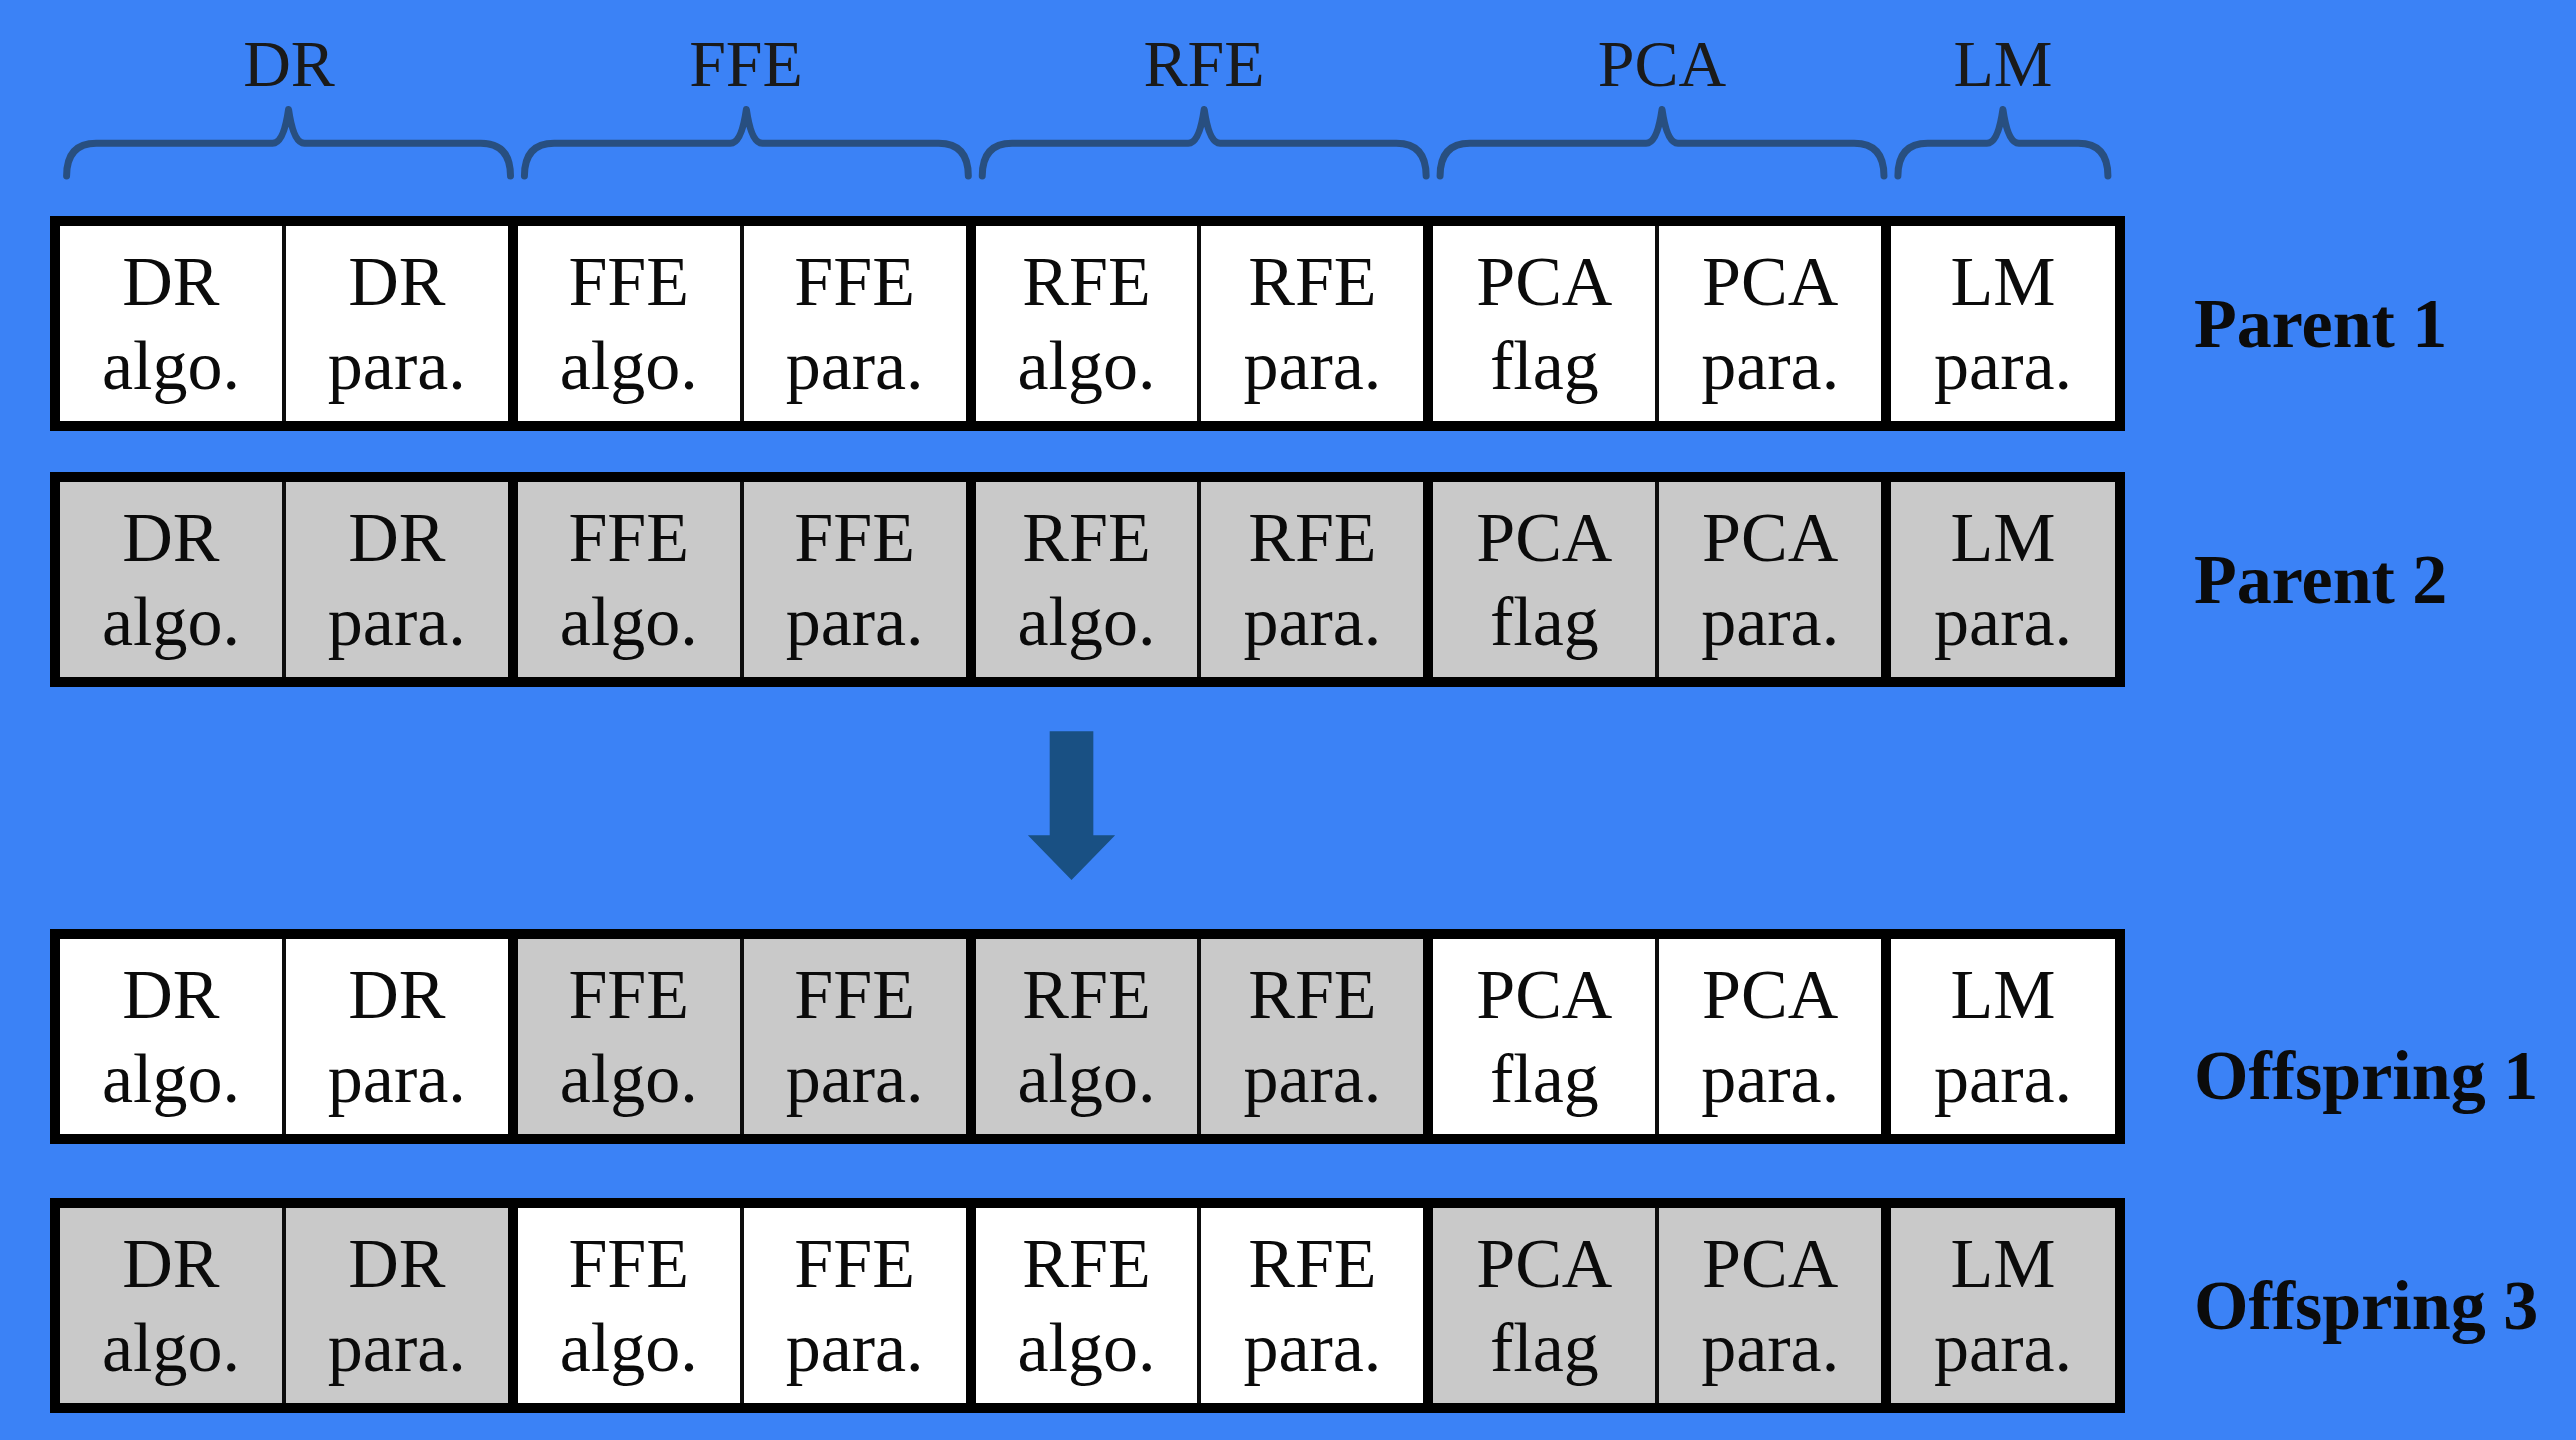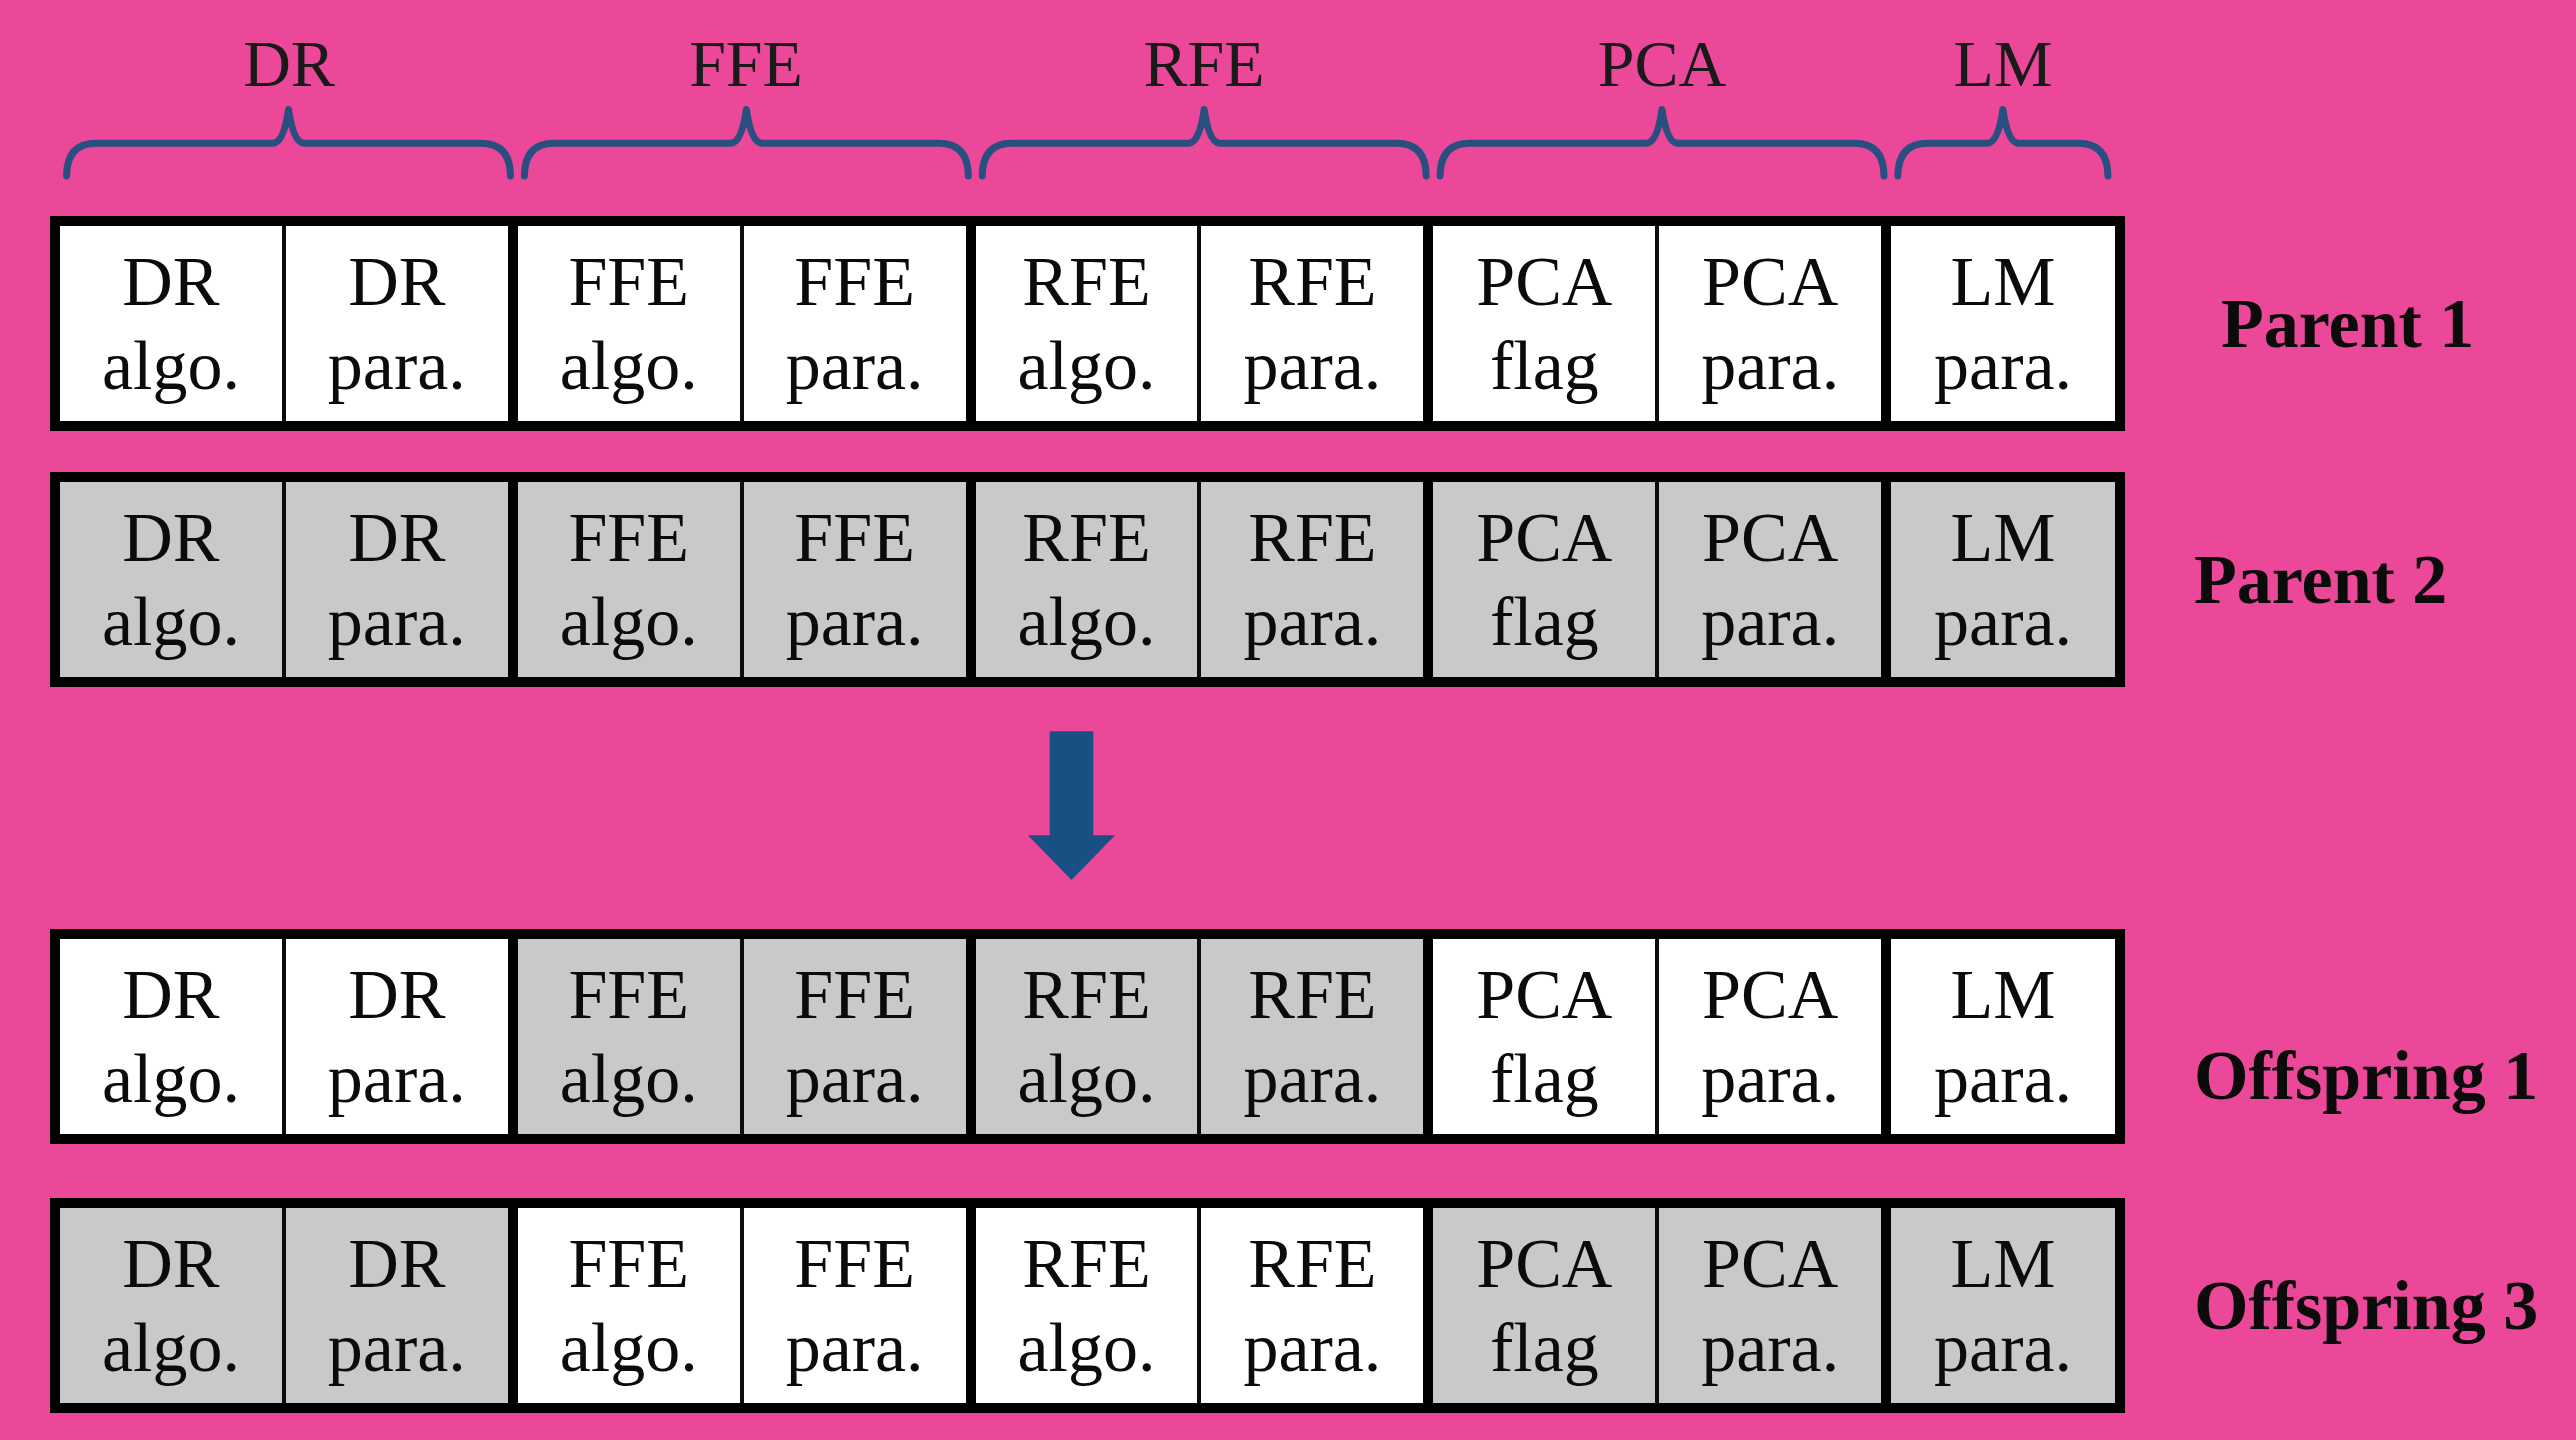--- a/index.html
+++ b/index.html
@@ -5,21 +5,21 @@
   html, body {
     margin: 0;
     padding: 0;
     background: #ffffff;
     font-family: "Liberation Serif", "DejaVu Serif", serif;
   }
   #stage {
     position: relative;
     width: 2576px;
     height: 1440px;
-    background: #ec4899;
+    background: #3b82f6;
     overflow: hidden;
     --shaded-color: #c9c9c9;
     --unshaded-color: #ffffff;
     --border-color: #000000;
     --brace-color: #284f80;
     --arrow-color: #195083;
   }
   
   .group-label {
     position: absolute;
@@ -306,21 +306,21 @@
         </div>
         <div class="group" style="flex-grow: 1;">
           <div class="cell shaded">
             <div>LM</div>
             <div>para.</div>
           </div>
         </div>
       </div>
     </div>
   <div id="row-labels">
-      <div class="row-label" style="top: 216px; margin-left: 27px;">Parent 1</div>
+      <div class="row-label" style="top: 216px;">Parent 1</div>
       <div class="row-label" style="top: 472px;">Parent 2</div>
       <div class="row-label" style="top: 968px;">Offspring 1</div>
       <div class="row-label" style="top: 1198px;">Offspring 3</div>
     </div>
   <svg id="arrow-svg" viewBox="0 0 120 170">
     <polygon points="36,10 80,10 80,115 102,115 58,160 14,115 36,115"></polygon>
   </svg>
 </div>
 
 

